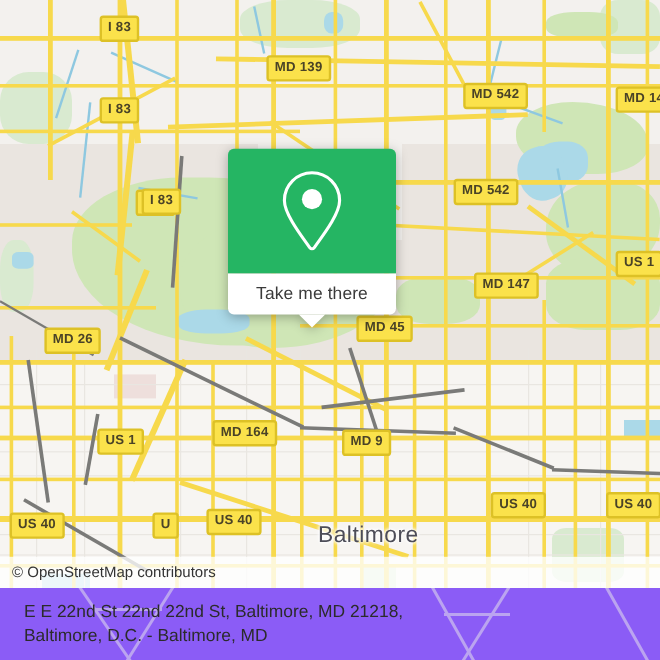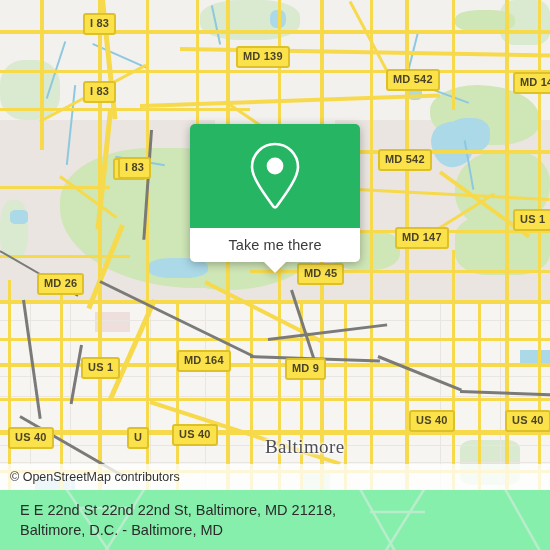--- a/index.html
+++ b/index.html
@@ -48,38 +48,38 @@
     padding:1px 5px 2px 5px;
     white-space:nowrap;
     font-family:"Liberation Sans", sans-serif;
     letter-spacing:0.2px;
   }
   .citylabel {
     position:absolute;
     color:#4d4d58;
     font-size:19px;
     letter-spacing:0.4px;
-    font-family:Liberation Serif, serif;
+    font-family:Liberation Sans, sans-serif;
     text-shadow:0 0 3px #fff,0 0 3px #fff,0 0 3px #fff,0 0 5px #fff;
   }
 
   
   .attrib {
     position:absolute; left:0; bottom:0; width:100%; height:26px;
     background:rgba(255,255,255,0.78);
     display:flex; align-items:center;
   }
   .attrib span {
     font-size:12.5px; color:#333; padding-left:10px;
     font-family:"Liberation Sans", sans-serif;
   }
 
   
   .popup {
-    position:absolute; left:190px; top:124px; width:170px;
+    position:absolute; left:190px; top:124px; width:140px;
     filter:drop-shadow(0 2px 5px rgba(0,0,0,0.30));
   }
   .popup-top {
     background:#25b563;
     height:104px;
     border-radius:5px 5px 0 0;
     display:flex; align-items:center; justify-content:center;
   }
   .popup-bottom {
     background:#ffffff;
@@ -97,21 +97,21 @@
     width:0; height:0;
     border-left:11px solid transparent;
     border-right:11px solid transparent;
     border-top:11px solid #ffffff;
   }
   .pin-outline { display:block; }
 
   
   .footer {
     position:absolute; left:0; top:490px; width:550px; height:60px;
-    background:#86efac;
+    background:#8b5cf6;
     overflow:hidden;
   }
   .footer-watermark {
     position:absolute; left:0; top:0; width:550px; height:60px;
     opacity:0.5;
   }
   .footer-inner {
     position:relative; width:100%; height:100%;
     display:flex; align-items:center; justify-content:space-between;
     padding:0 12px 0 20px;
@@ -254,21 +254,21 @@
       <div class="road rail" style="left:20px;top:415px;width:120px;height:3px;transform:rotate(30deg);transform-origin:left;"></div>
       <div class="road rail" style="left:80px;top:345px;width:3px;height:60px;transform:rotate(10deg);transform-origin:top;"></div>
       <div class="road rail" style="left:0;top:250px;width:90px;height:2px;transform:rotate(30deg);transform-origin:left;"></div>
       <div class="road rail" style="left:150px;top:130px;width:3px;height:110px;transform:rotate(4deg);transform-origin:top;"></div>
       <div class="road rail" style="left:290px;top:290px;width:3px;height:90px;transform:rotate(-18deg);transform-origin:top;"></div>
 
       <div class="citylabel" style="left: 265px; top: 436px;">Baltimore</div>
 
       <div id="shields">
           <div class="shield" style="left: 83px; top: 13px;">I 83</div>
-          <div class="shield" style="left: 222px; top: 46px; margin-left: 14px;">MD 139</div>
+          <div class="shield" style="left: 222px; top: 46px;">MD 139</div>
           <div class="shield" style="left: 386px; top: 69px;">MD 542</div>
           <div class="shield" style="left: 513px; top: 72px;">MD 147</div>
           <div class="shield" style="left: 83px; top: 81px;">I 83</div>
           <div class="shield" style="left: 113px; top: 158px;">I 83</div>
           <div class="shield" style="left: 378px; top: 149px;">MD 542</div>
           <div class="shield" style="left: 513px; top: 209px;">US 1</div>
           <div class="shield" style="left: 37px; top: 232px; margin-top: 41px;">MD 26</div>
           <div class="shield" style="left: 118px; top: 157px;">I 83</div>
           <div class="shield" style="left: 395px; top: 227px;">MD 147</div>
           <div class="shield" style="left: 297px; top: 263px;">MD 45</div>

